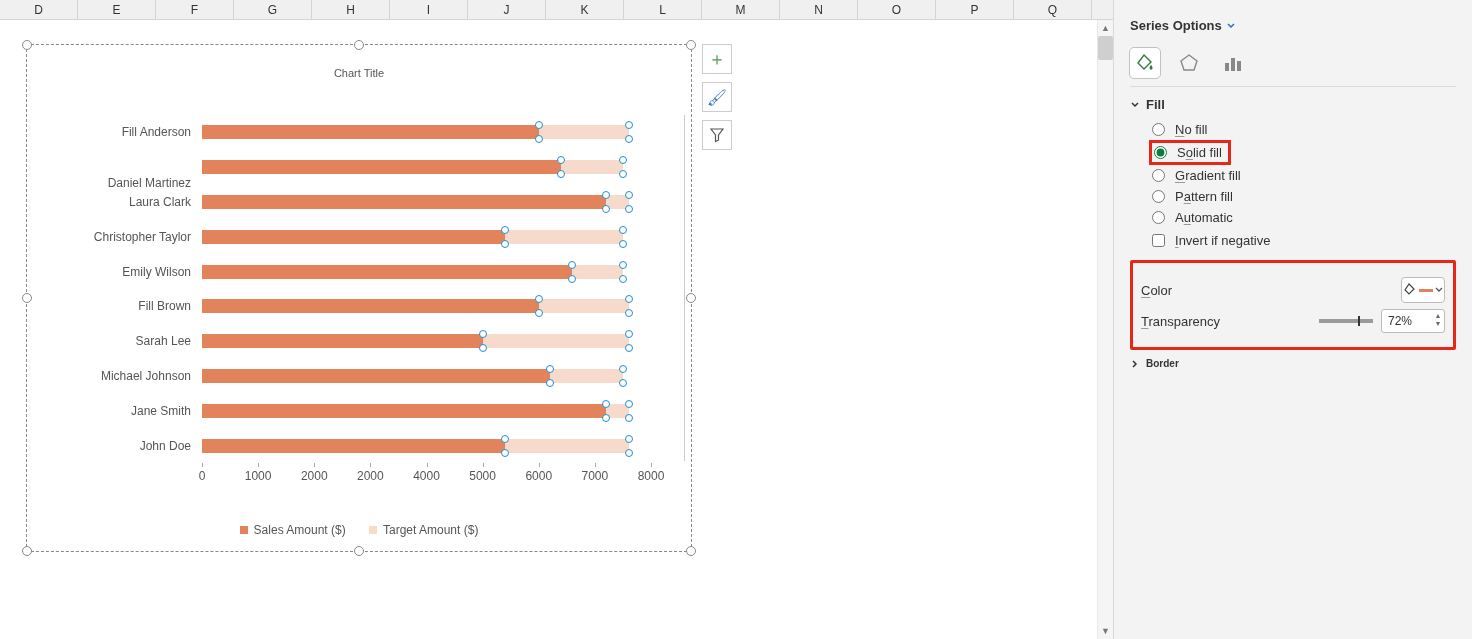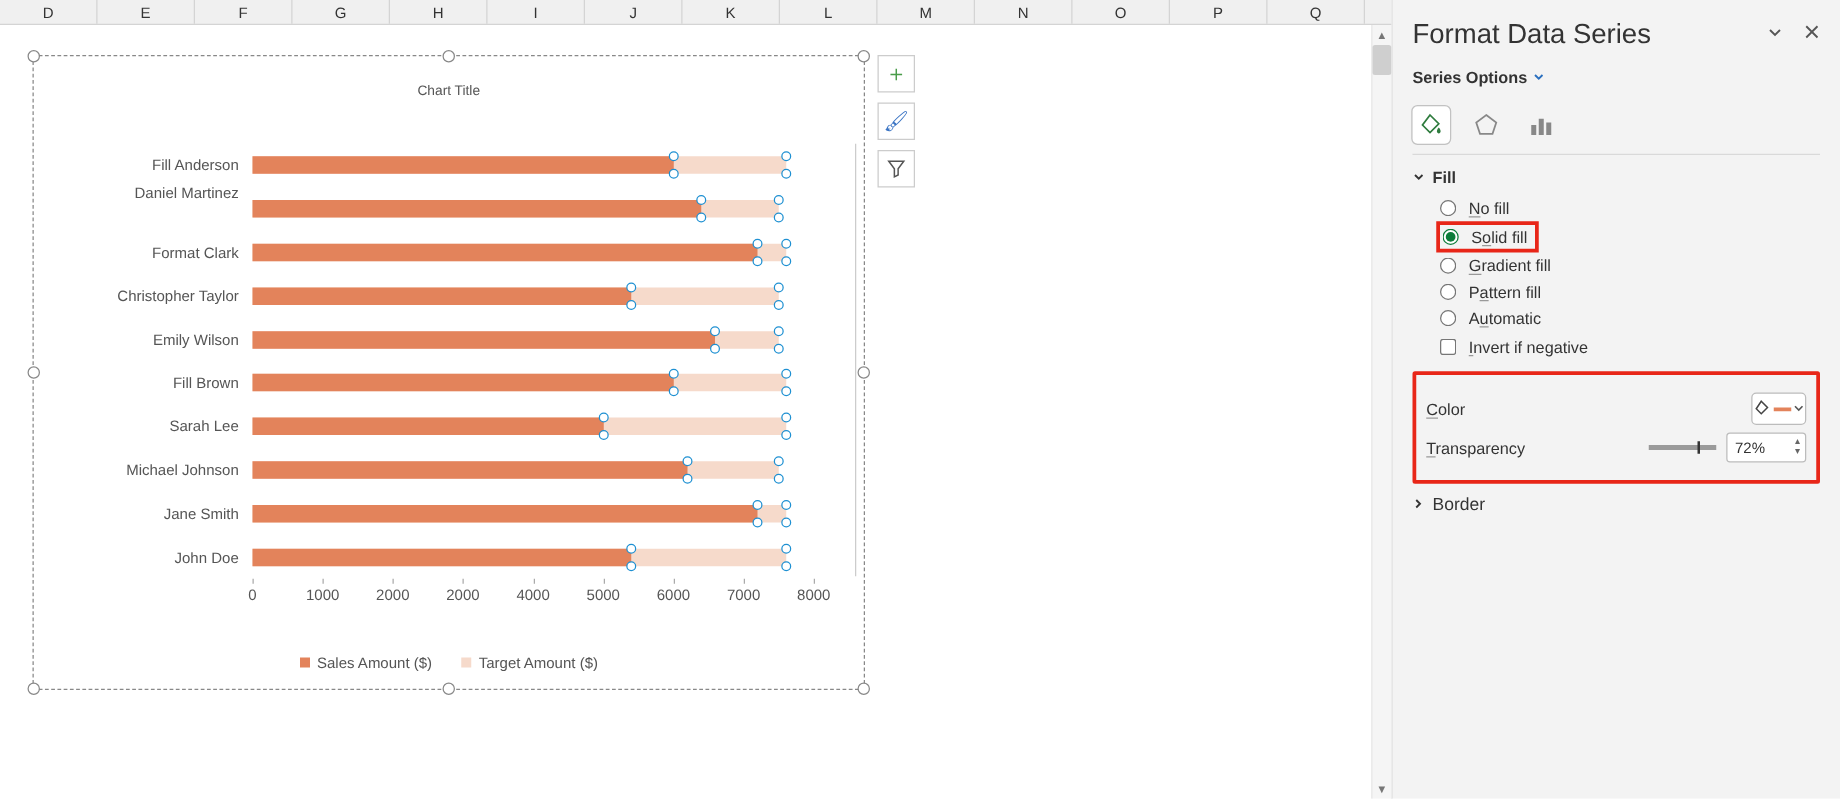--- a/index.html
+++ b/index.html
@@ -59,21 +59,21 @@
   .checkbox-item { margin-left: 22px; display: flex; align-items: center; gap: 10px; font-size: 13px; color: #333; margin-top: 8px; }
   .highlight-box { outline: 3px solid #e82618; outline-offset: 0; }
   .highlight-box-lg { border: 3px solid #e82618; border-radius: 2px; padding: 8px 8px; margin: 12px 0 8px; }
   .prop-row { display: flex; align-items: center; justify-content: space-between; font-size: 13px; color: #333; margin: 6px 0; }
   .color-btn { width: 44px; height: 26px; border: 1px solid #bcbcbc; border-radius: 4px; display: inline-flex; align-items: center; justify-content: center; gap: 2px; background: #fff; cursor: pointer; }
   .color-swatch-line { width: 14px; height: 3px; background: #E3835B; display: block; }
   .trans-slider { display: inline-block; width: 54px; height: 4px; background: #9a9a9a; position: relative; margin-right: 8px; }
   .trans-thumb { position: absolute; width: 2px; height: 10px; background: #333; top: -3px; }
   .spin-box { width: 64px; height: 24px; border: 1px solid #bcbcbc; border-radius: 3px; display: inline-flex; align-items: center; padding-left: 6px; font-size: 12px; background: #fff; position: relative; }
   .spin-arrows{position:absolute;right:4px;top:2px;font-size:8px;line-height:8px;color:#666}
-  .border-head { font-size: 14px; font-weight: 400; color: #333; margin-top: 8px; display: flex; align-items: center; gap: 6px; cursor: pointer; }
+  .border-head { font-size: 10px; font-weight: 700; color: #333; margin-top: 8px; display: flex; align-items: center; gap: 6px; cursor: pointer; }
 </style>
 </head>
 <body>
 
 <div class="sheet-area">
   <div class="col-headers" id="col-headers">
       <div class="col-header">D</div>
       <div class="col-header">E</div>
       <div class="col-header">F</div>
       <div class="col-header">G</div>
@@ -97,22 +97,22 @@
       <div class="handle h-br"></div>
       <div class="handle h-ml"></div>
       <div class="handle h-mr"></div>
       <div class="handle h-mt"></div>
       <div class="handle h-mb"></div>
 
       <div class="chart-title">Chart Title</div>
 
       <div class="cat-labels" id="cat-labels">
           <div class="cat-label" style="top: 17.4px;">Fill Anderson</div>
-          <div class="cat-label" style="top: 39px;">Daniel Martinez</div>
-          <div class="cat-label" style="top: 87px;">Format Clark</div>
+          <div class="cat-label" style="top: 68px;">Daniel Martinez</div>
+          <div class="cat-label" style="top: 87px;">Laura Clark</div>
           <div class="cat-label" style="top: 121.8px;">Christopher Taylor</div>
           <div class="cat-label" style="top: 156.6px;">Emily Wilson</div>
           <div class="cat-label" style="top: 191.4px;">Fill Brown</div>
           <div class="cat-label" style="top: 226.2px;">Sarah Lee</div>
           <div class="cat-label" style="top: 261px;">Michael Johnson</div>
           <div class="cat-label" style="top: 295.8px;">Jane Smith</div>
           <div class="cat-label" style="top: 330.6px;">John Doe</div>
         </div>
       <div class="plot-area" id="plot-area">
           <div class="bar-row" style="top: 10.4px;">
@@ -246,35 +246,20 @@
   </div>
 
   <div class="vscroll">
     <div class="scroll-arrow" style="top:0">▲</div>
     <div class="scroll-thumb" style="margin-top:16px"></div>
     <div class="scroll-arrow" style="bottom:0">▼</div>
   </div>
 </div>
 
 <div class="panel">
-  <div class="panel-head">
-    <div class="panel-title">Format Data Series</div>
-    <div class="panel-head-icons">
-      <span style="cursor:pointer">
-        <svg width="14" height="14" viewBox="0 0 14 14" fill="none" stroke="#555" stroke-width="1.5">
-            <path d="M3 5l4 4 4-4"></path>
-          </svg>
-      </span>
-      <span style="cursor:pointer">
-        <svg width="13" height="13" viewBox="0 0 13 13" stroke="#555" stroke-width="1.5">
-            <path d="M2 2l9 9M11 2l-9 9"></path>
-          </svg>
-      </span>
-    </div>
-  </div>
 
   <div class="series-opt">
     <span>Series Options</span>
     <svg width="10" height="10" viewBox="0 0 10 10" fill="none" stroke="#2a6fbf" stroke-width="1.5">
         <path d="M2 3l3 3 3-3"></path>
       </svg>
   </div>
 
   <div class="icon-row">
     <div class="icon-tab active">

